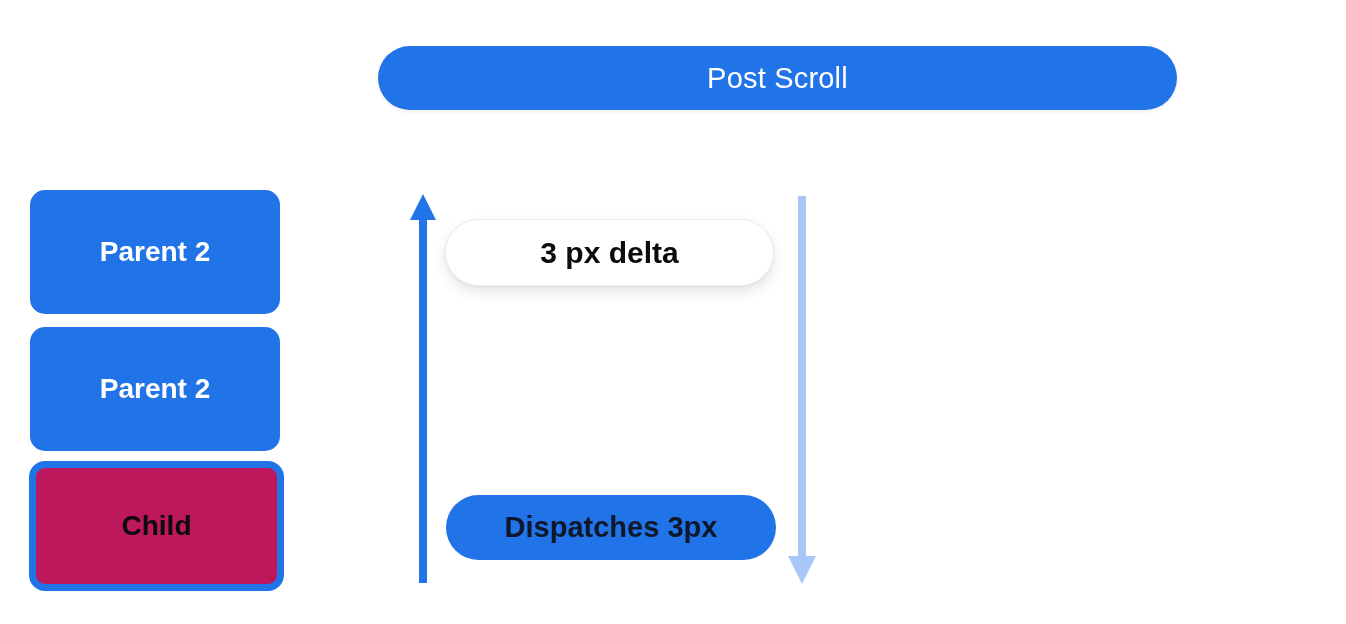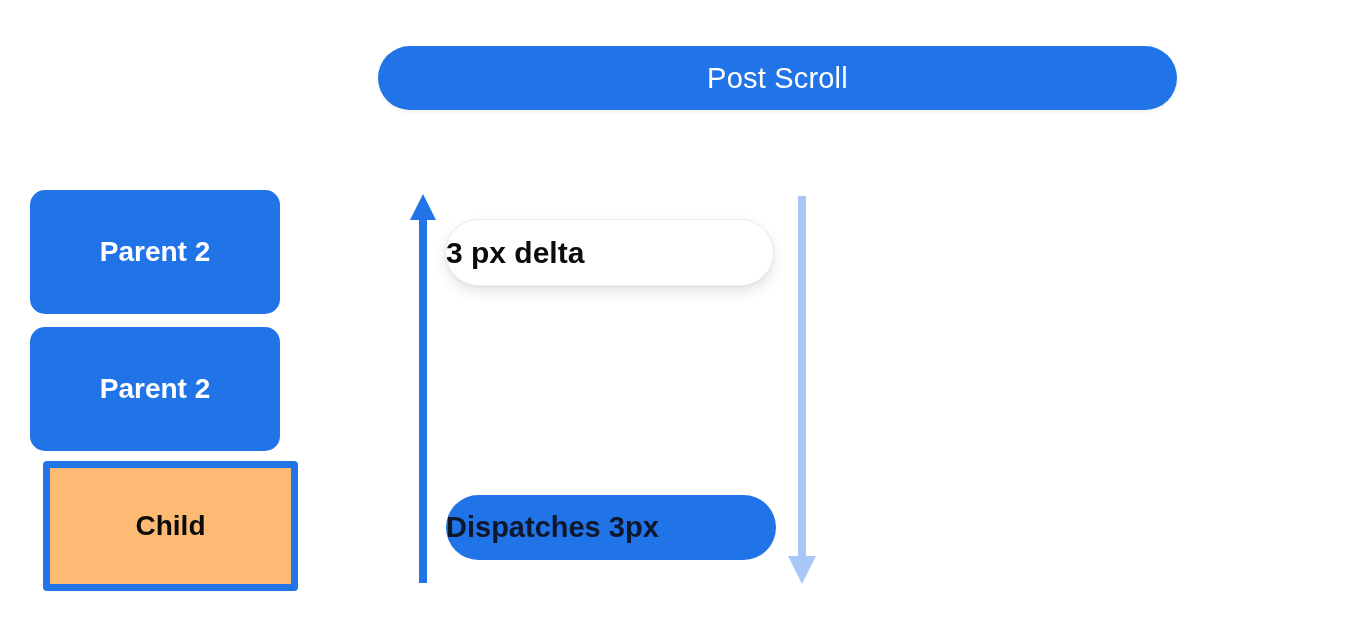--- a/index.html
+++ b/index.html
@@ -40,25 +40,24 @@
   .box {
     position: absolute;
     left: 30px;
     width: 250px; height: 124px;
     border-radius: 15px;
     display: flex; align-items: center; justify-content: center;
     font-size: 28px; font-weight: 700;
   }
   .box.filled { background: var(--primary-blue); color: #fff; }
   .box.outlined {
-    background: #fdba74;
+    background: #be185d;
     border: 7px solid var(--primary-blue);
     color: var(--text-black);
-    border-radius: 4px;
-    margin-left: 14px;
+    border-radius: 16px;
   }
   .box-parent2 { top: 190px; }
   .box-parent1 { top: 327px; }
   .box-child   { top: 461px; height: 130px; width: 255px; left: 29px; }
 
   
   .arrow { position: absolute; }
   .up-shaft {
     left: 419px; top: 216px;
     width: 8px; height: 367px;
@@ -80,21 +79,21 @@
     left: 788px; top: 556px;
     width: 0; height: 0;
     border-left: 14px solid transparent;
     border-right: 14px solid transparent;
     border-top: 28px solid var(--light-blue);
   }
 
   
   .pill {
     position: absolute;
-    display: flex; align-items: center; justify-content: flex-start;
+    display: flex; align-items: center; justify-content: center;
     border-radius: 34px;
     font-weight: 700;
   }
   .pill-delta {
     left: 445px; top: 219px;
     width: 329px; height: 67px;
     background: #fff;
     border: 1px solid var(--pill-border);
     box-shadow: 0 6px 14px rgba(0,0,0,0.10), 0 1px 3px rgba(0,0,0,0.06);
     color: var(--text-black);

